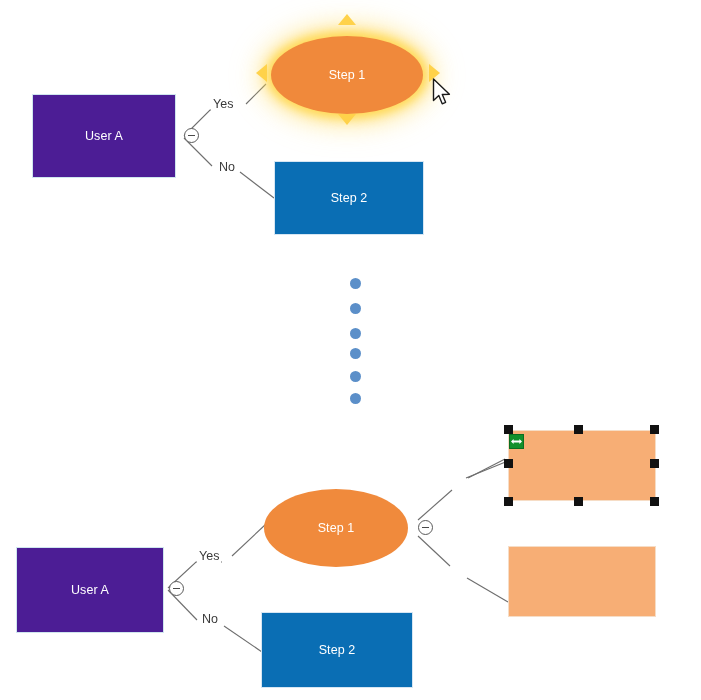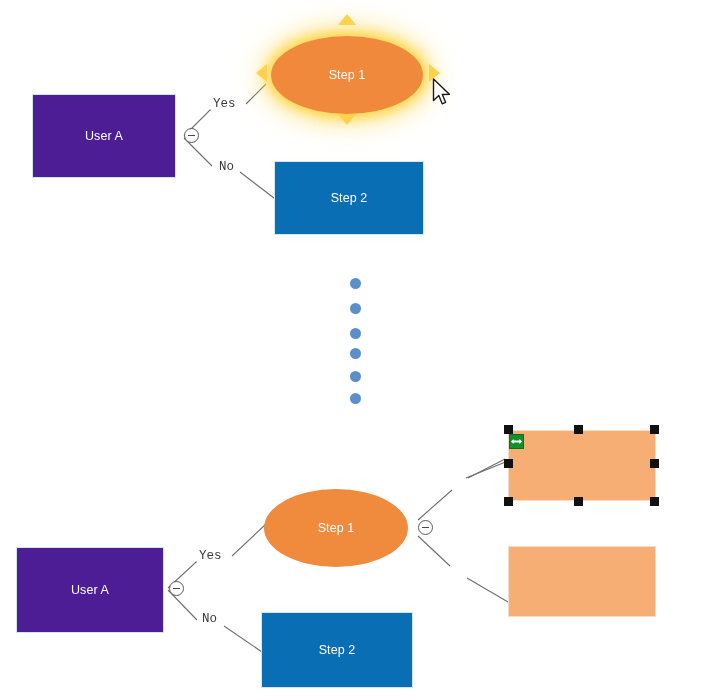--- a/index.html
+++ b/index.html
@@ -65,21 +65,21 @@
       0 0 10px 5px rgba(255, 214, 74, .85),
       0 0 20px 11px rgba(255, 220, 96, .45),
       0 0 30px 16px rgba(255, 226, 120, .18);
   }
 
   
   .edge-label {
     position: absolute;
     font-size: 12.5px;
     color: #3a3a3a;
-    font-family: Liberation Mono, monospace;
+    font-family: Liberation Sans, sans-serif;
     background: #ffffff;
     padding: 0 2px;
     user-select: none;
     white-space: nowrap;
   }
 
   
   .collapse-toggle {
     position: absolute;
     width: 15px;

